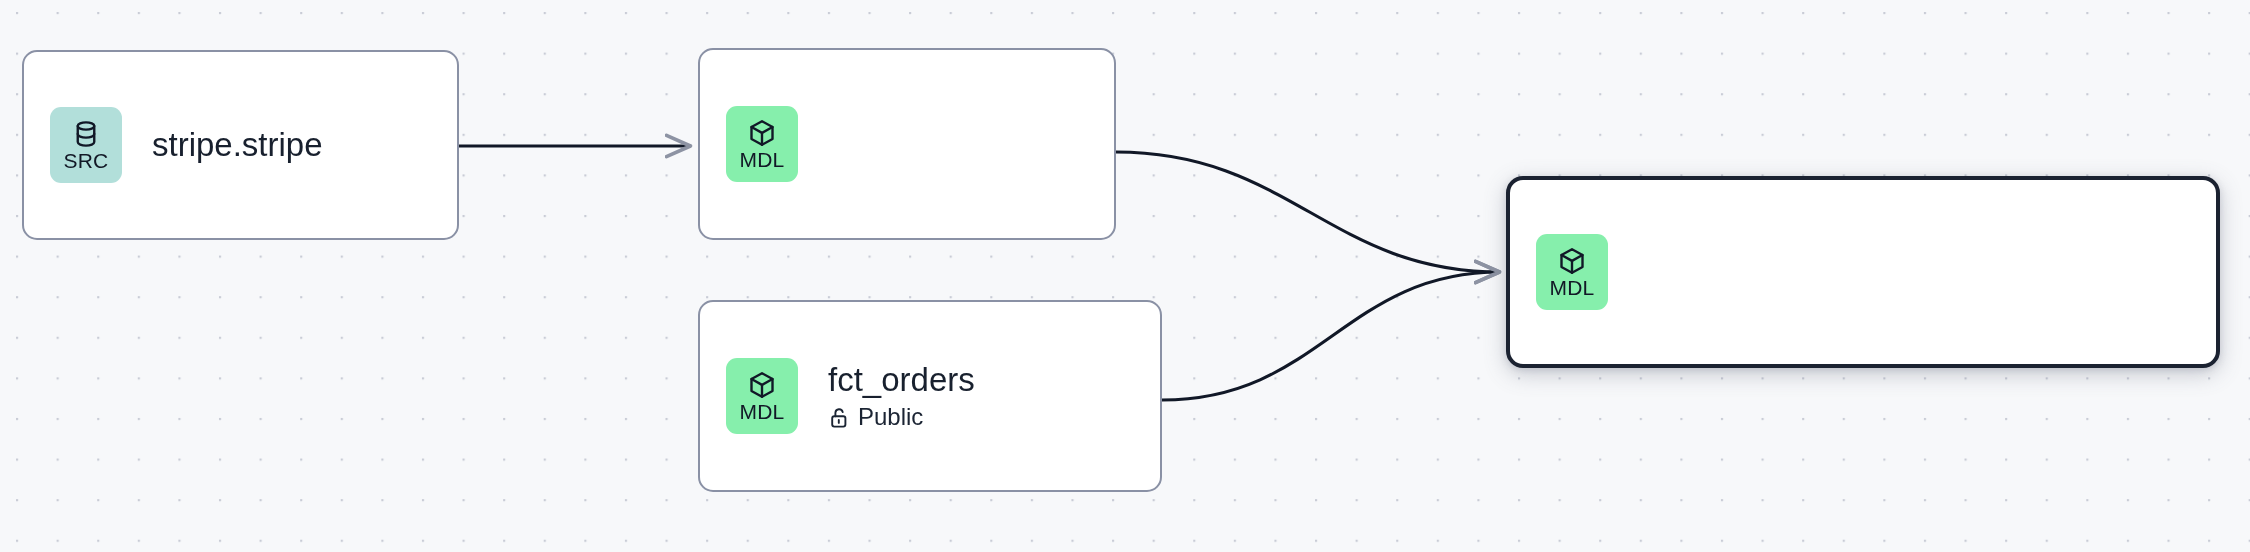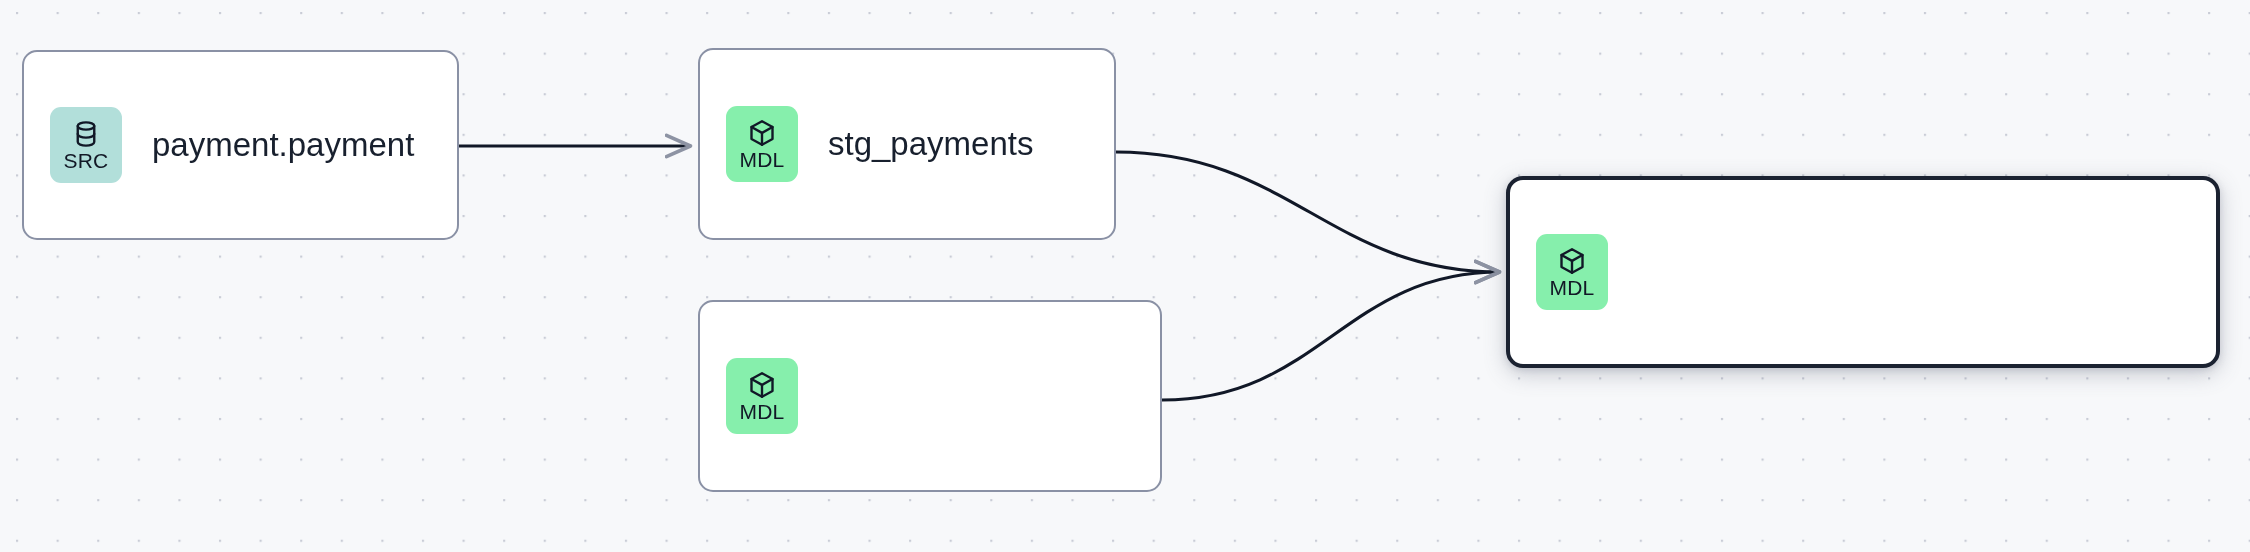--- a/index.html
+++ b/index.html
@@ -144,51 +144,61 @@
       <span class="badge-glyph">
         <svg viewBox="0 0 24 24" width="30" height="30" fill="none" stroke="#111827" stroke-width="1.9" stroke-linecap="round" stroke-linejoin="round">
           <ellipse cx="12" cy="5.6" rx="6.6" ry="2.9"></ellipse>
           <path d="M5.4 5.6 v12.8 c0 1.6 3 2.9 6.6 2.9 s6.6 -1.3 6.6 -2.9 V5.6"></path>
           <path d="M5.4 12 c0 1.6 3 2.9 6.6 2.9 s6.6 -1.3 6.6 -2.9"></path>
         </svg>
       </span>
       <span class="badge-text">SRC</span>
     </div>
     <div class="node-body">
-      <div class="node-title">payment.payment</div>
+      <div class="node-title">stripe.stripe</div>
     </div>
   </div>
 
   <div class="node" id="node-stg-payments">
     <div class="badge mdl">
       <span class="badge-glyph">
         <svg viewBox="0 0 24 24" width="30" height="30" fill="none" stroke="#111827" stroke-width="1.9" stroke-linecap="round" stroke-linejoin="round">
           <path d="M12 2.6 L20.4 7.2 V16.8 L12 21.4 L3.6 16.8 V7.2 Z"></path>
           <path d="M3.6 7.2 L12 11.9 L20.4 7.2"></path>
           <path d="M12 11.9 V21.4"></path>
         </svg>
       </span>
       <span class="badge-text">MDL</span>
     </div>
-    <div class="node-body">
-      <div class="node-title">stg_payments</div>
-    </div>
   </div>
 
   <div class="node" id="node-fct-orders">
     <div class="badge mdl">
       <span class="badge-glyph">
         <svg viewBox="0 0 24 24" width="30" height="30" fill="none" stroke="#111827" stroke-width="1.9" stroke-linecap="round" stroke-linejoin="round">
           <path d="M12 2.6 L20.4 7.2 V16.8 L12 21.4 L3.6 16.8 V7.2 Z"></path>
           <path d="M3.6 7.2 L12 11.9 L20.4 7.2"></path>
           <path d="M12 11.9 V21.4"></path>
         </svg>
       </span>
       <span class="badge-text">MDL</span>
     </div>
+    <div class="node-body">
+      <div class="node-title">fct_orders</div>
+      <div class="node-sub">
+        <span class="lock-glyph">
+          <svg viewBox="0 0 22 24" width="22" height="24" fill="none" stroke="#1b2433" stroke-width="1.9" stroke-linecap="round" stroke-linejoin="round">
+            <rect x="4.2" y="11.2" width="13.2" height="10.4" rx="2.1"></rect>
+            <path d="M7.4 11.2 V7.7 a3.7 3.7 0 0 1 7.3 -0.6"></path>
+            <path d="M10.8 15.0 v2.9"></path>
+          </svg>
+        </span>
+        <span class="node-sub-text">Public</span>
+      </div>
+    </div>
   </div>
 
   <div class="node selected" id="node-agg-customer">
     <div class="badge mdl">
       <span class="badge-glyph">
         <svg viewBox="0 0 24 24" width="30" height="30" fill="none" stroke="#111827" stroke-width="1.9" stroke-linecap="round" stroke-linejoin="round">
           <path d="M12 2.6 L20.4 7.2 V16.8 L12 21.4 L3.6 16.8 V7.2 Z"></path>
           <path d="M3.6 7.2 L12 11.9 L20.4 7.2"></path>
           <path d="M12 11.9 V21.4"></path>
         </svg>

